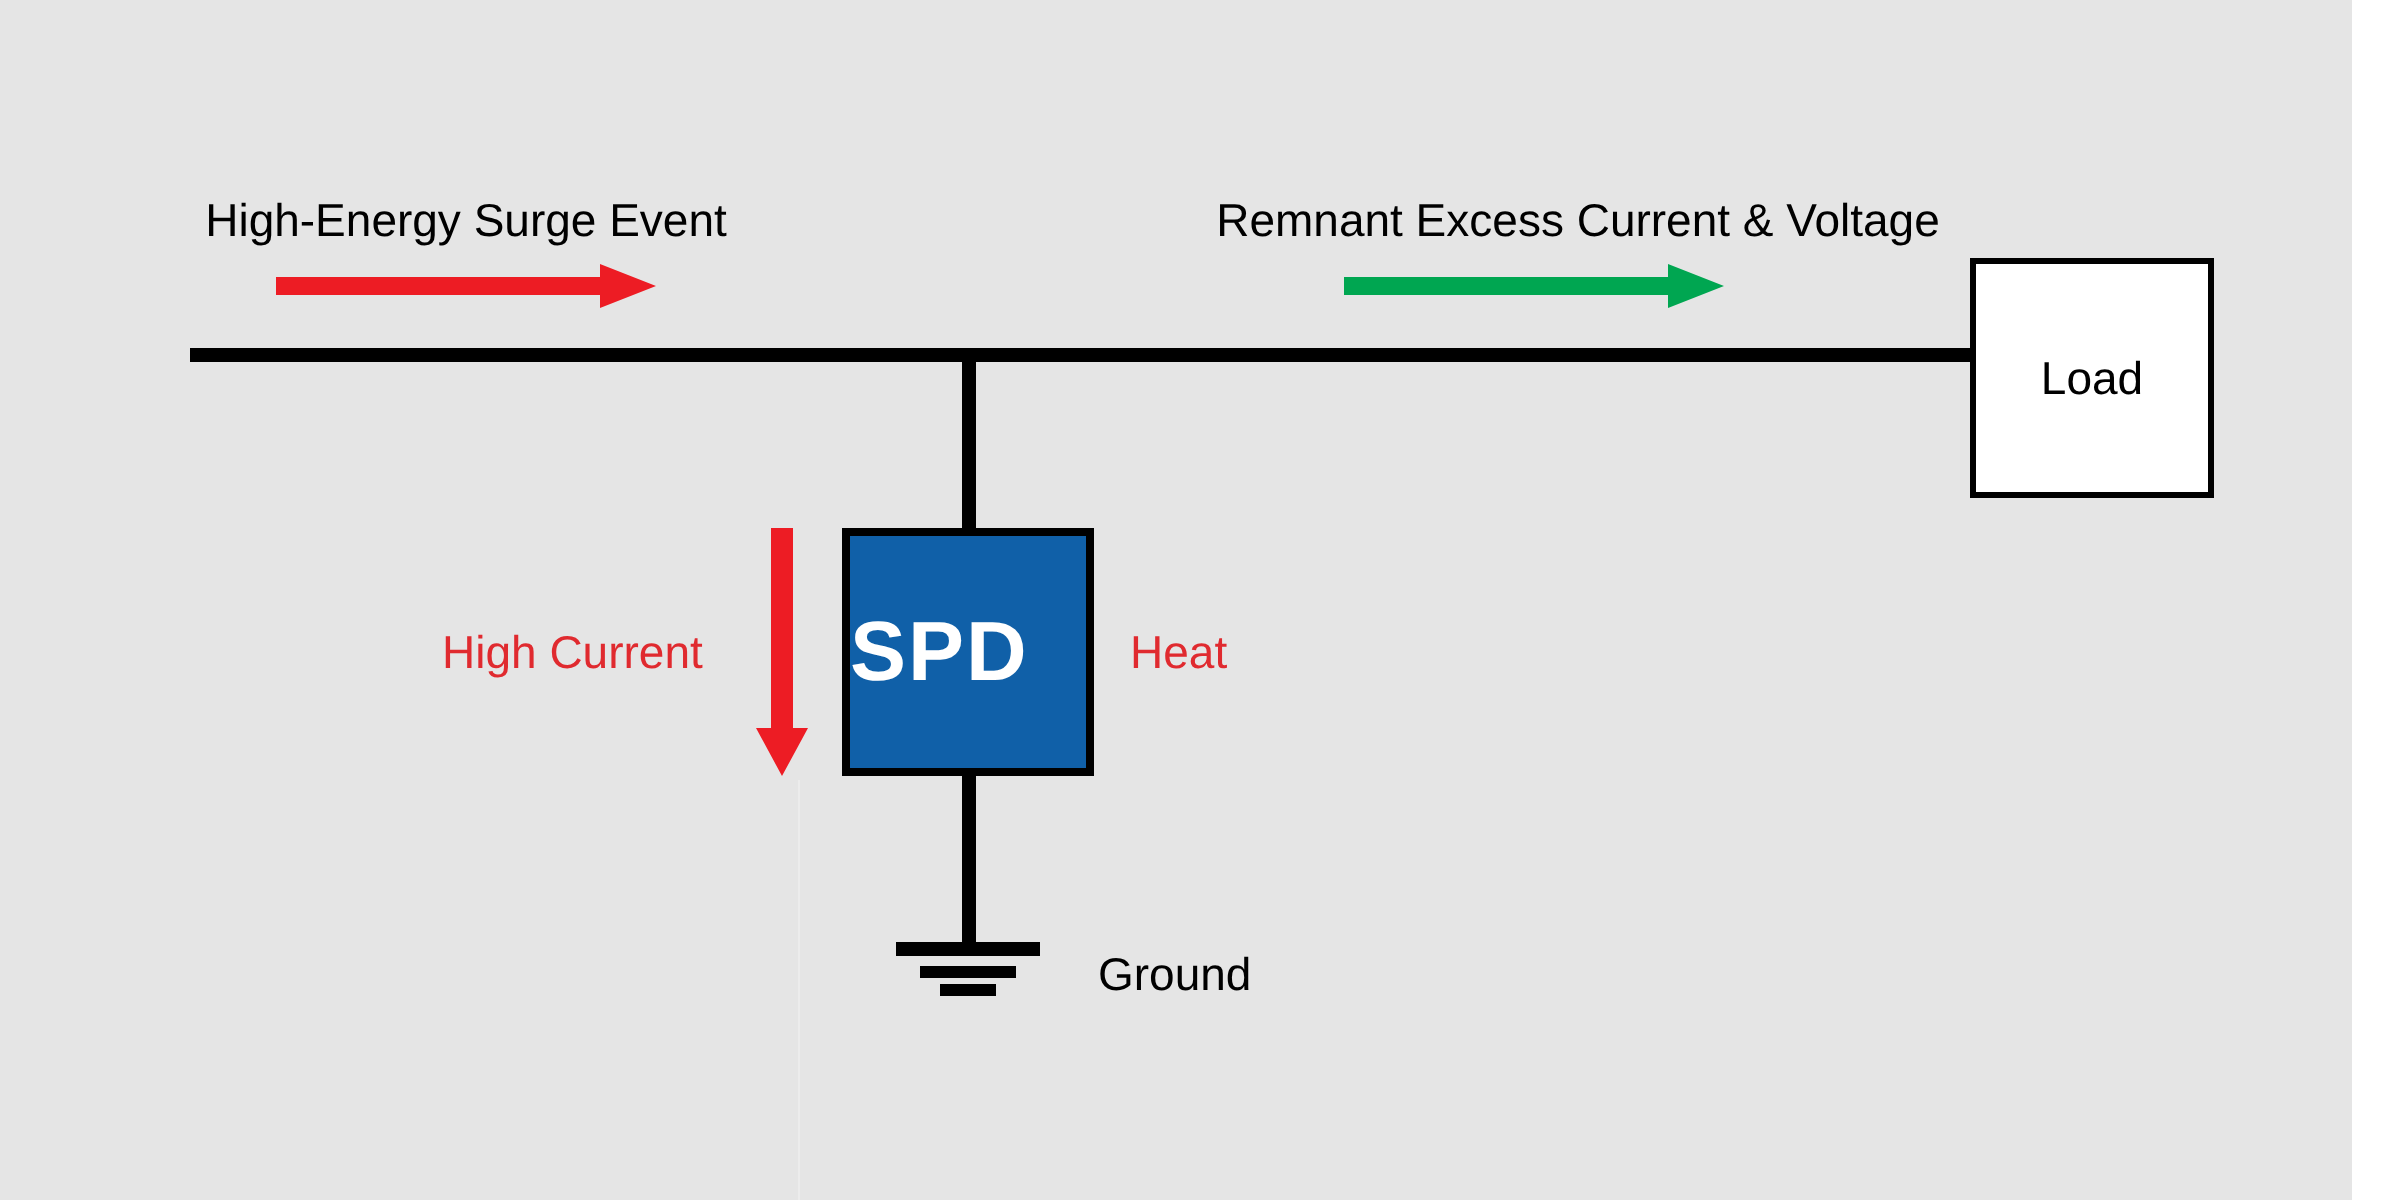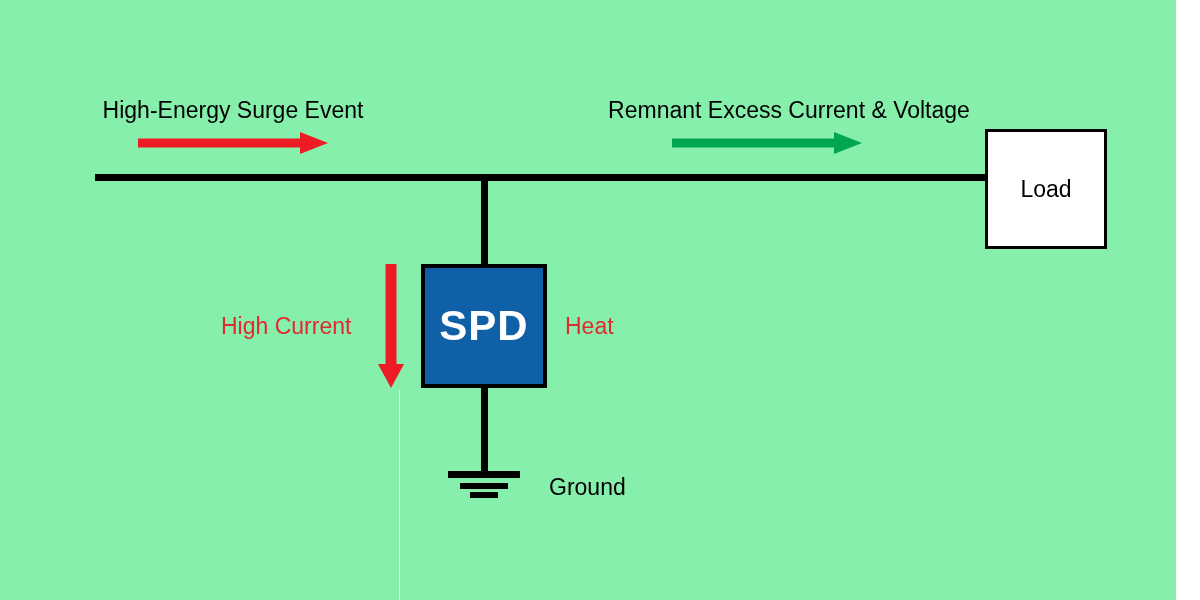--- a/index.html
+++ b/index.html
@@ -1,20 +1,20 @@
 <!DOCTYPE html>
 <html><head>
 <meta charset="utf-8">
 <style>
   html, body { margin: 0; padding: 0; background: #ffffff; }
   #canvas {
     position: relative;
     width: 1176px;
     height: 600px;
-    background: #86efac;
+    background: #e5e5e5;
     overflow: hidden;
     font-family: "Liberation Sans", sans-serif;
     color: #000000;
   }
   .abs { position: absolute; }
   .label {
     font-size: 23px;
     line-height: 1.15;
     white-space: nowrap;
   }
@@ -31,21 +31,21 @@
     border: 3px solid #000000;
     background: #ffffff;
     display: flex; align-items: center; justify-content: center;
     font-size: 23px;
     margin-top: 12px;
   }
   #spd-box {
     left: 421px; top: 264px; width: 126px; height: 124px;
     box-sizing: border-box;
     border: 4px solid #000000;
-    display: flex; align-items: center; justify-content: center;
+    display: flex; align-items: center; justify-content: flex-start;
     font-weight: bold;
     font-size: 42px;
     letter-spacing: 1px;
   }
   
   #label-surge   { left: 95px;  top: 97px;  width: 276px; }
   #label-remnant { left: 600px; top: 97px;  width: 378px; }
   #label-high-current { left: 221px; top: 313px; }
   #label-heat    { left: 565px; top: 313px; }
   #label-ground  { left: 549px; top: 474px; }

